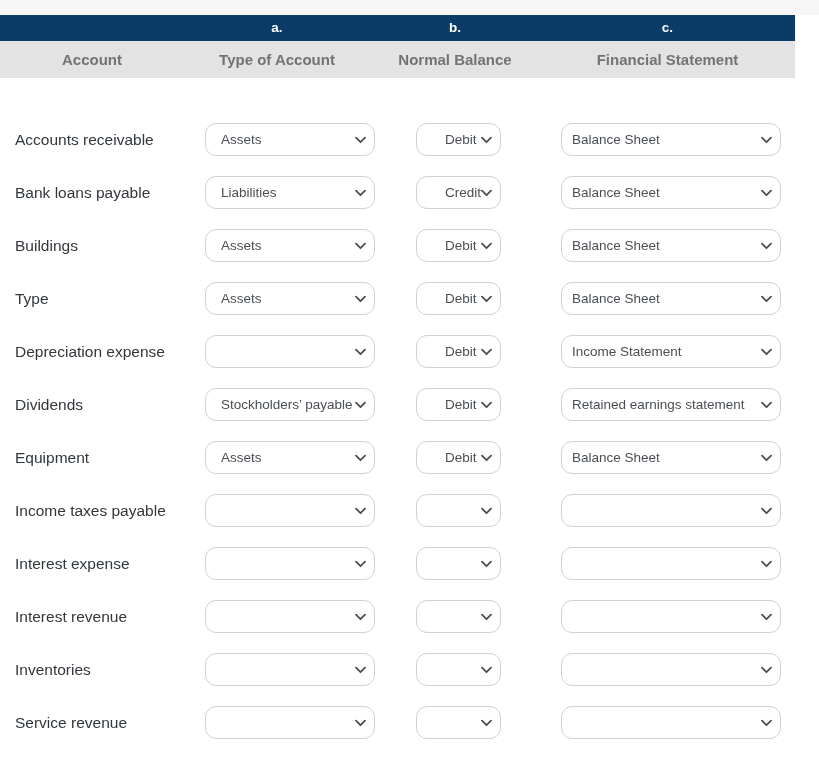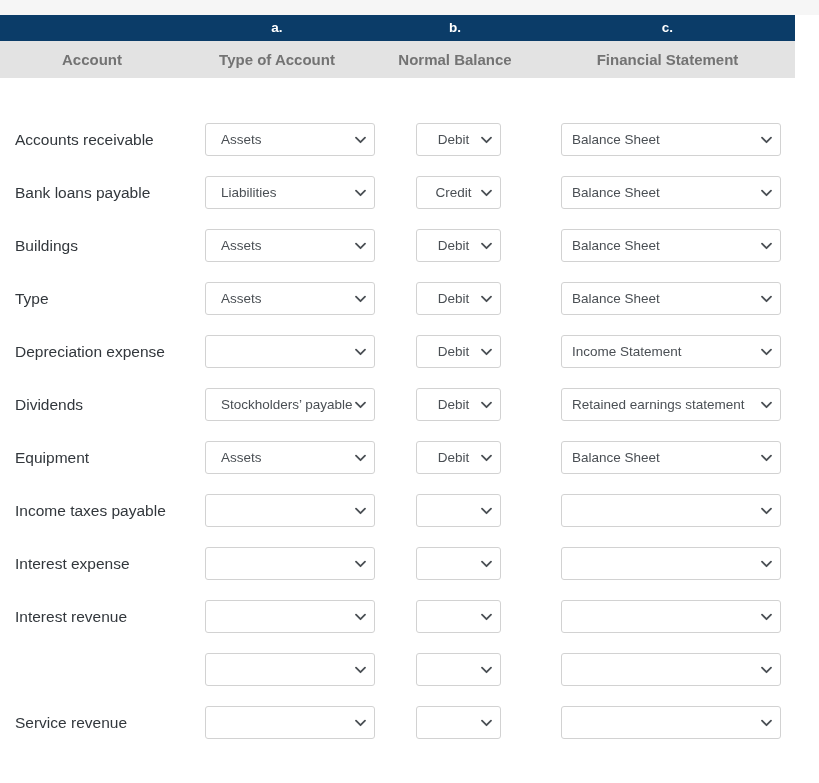--- a/index.html
+++ b/index.html
@@ -92,42 +92,42 @@
   }
 
   
   .sel {
     position: absolute;
     top: 10px;
     height: 33px;
     box-sizing: border-box;
     background: #ffffff;
     border: 1px solid #d2d2d2;
-    border-radius: 3px;
+    border-radius: 11px;
     font-family: "Liberation Sans", sans-serif;
     font-size: 13.5px;
     color: #4a4f54;
     padding: 0 22px 0 10px;
     line-height: 31px;
     white-space: nowrap;
     overflow: hidden;
   }
   .sel .chev {
     position: absolute;
     right: 8px;
     top: 0;
     height: 31px;
     display: flex;
     align-items: center;
   }
   .sel.s-type    { left: 205px; width: 170px; }
   .sel.s-balance { left: 416px; width: 85px;  }
   .sel.s-stmt    { left: 561px; width: 220px; }
 
-  .sel.s-balance { padding-left: 12px; text-align: center; }
+  .sel.s-balance { padding-left: 28px; }
   .sel.s-stmt    { }
   .sel.s-type    { padding-left: 15px; }
 
   .chev svg { display: block; }
 </style>
 </head>
 <body>
 
 <div class="top-strip"></div>
 
@@ -324,20 +324,21 @@
             <path d="M1 1.6 L5.5 6.2 L10 1.6" fill="none" stroke="#4a4f54" stroke-width="1.8" stroke-linecap="round" stroke-linejoin="round"></path>
           </svg>
         </span></div>
       <div class="sel s-stmt"><span></span><span class="chev">
           <svg width="11" height="8" viewBox="0 0 11 8" aria-hidden="true">
             <path d="M1 1.6 L5.5 6.2 L10 1.6" fill="none" stroke="#4a4f54" stroke-width="1.8" stroke-linecap="round" stroke-linejoin="round"></path>
           </svg>
         </span></div>
     </div>
     <div class="data-row">
+      <div class="row-label">Inventories</div>
       <div class="sel s-type"><span></span><span class="chev">
           <svg width="11" height="8" viewBox="0 0 11 8" aria-hidden="true">
             <path d="M1 1.6 L5.5 6.2 L10 1.6" fill="none" stroke="#4a4f54" stroke-width="1.8" stroke-linecap="round" stroke-linejoin="round"></path>
           </svg>
         </span></div>
       <div class="sel s-balance"><span></span><span class="chev">
           <svg width="11" height="8" viewBox="0 0 11 8" aria-hidden="true">
             <path d="M1 1.6 L5.5 6.2 L10 1.6" fill="none" stroke="#4a4f54" stroke-width="1.8" stroke-linecap="round" stroke-linejoin="round"></path>
           </svg>
         </span></div>

